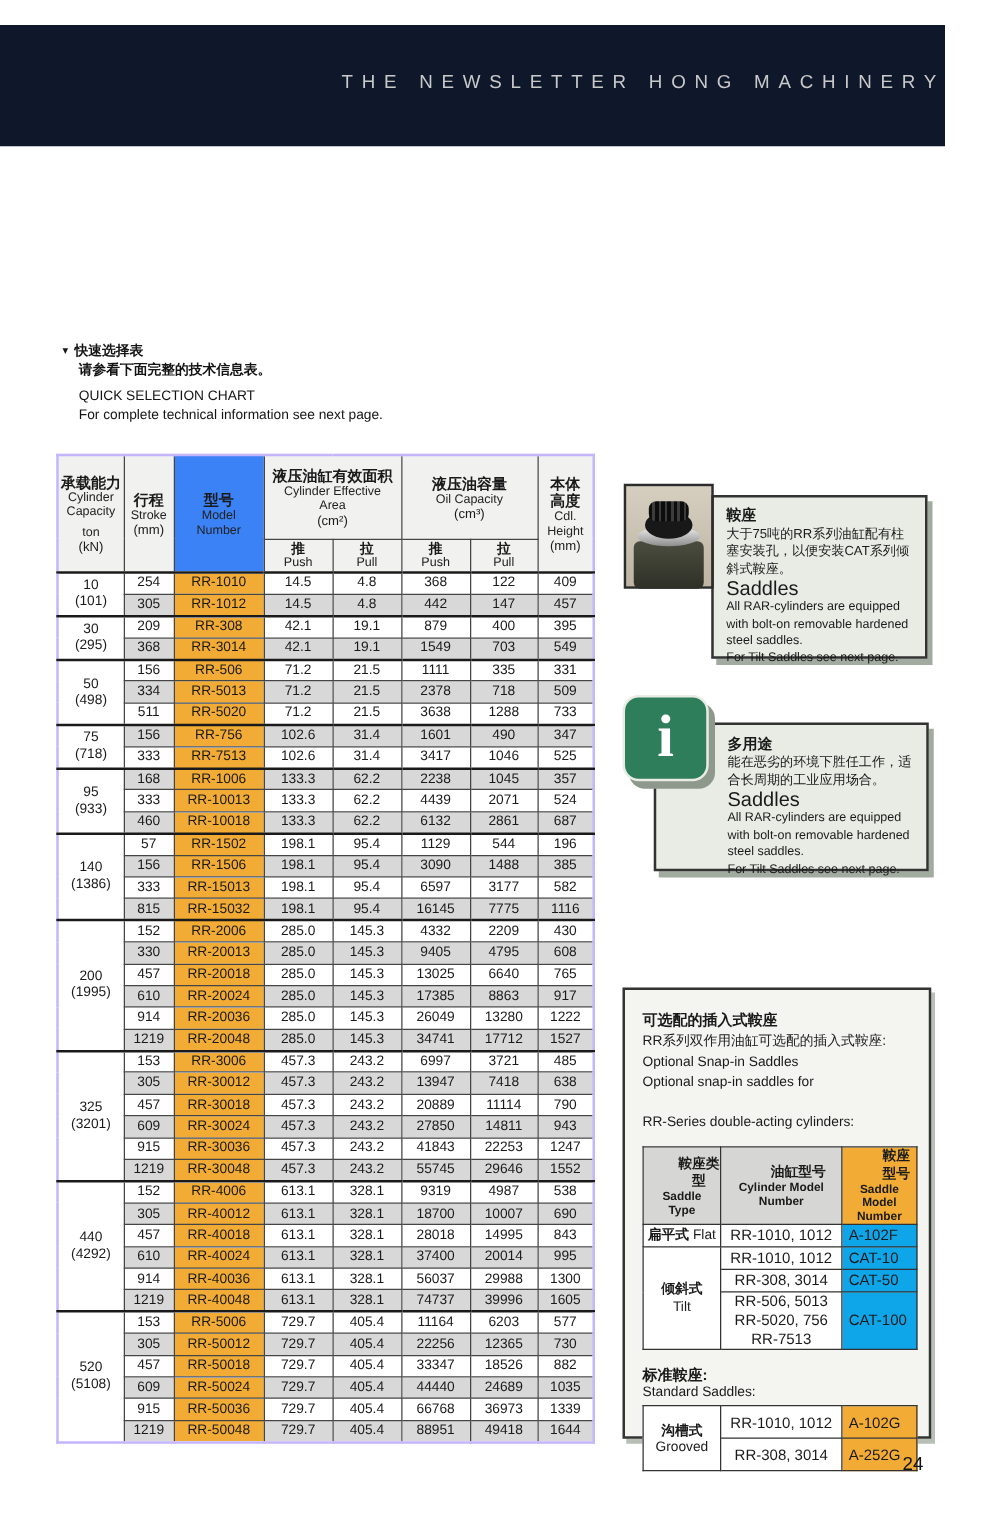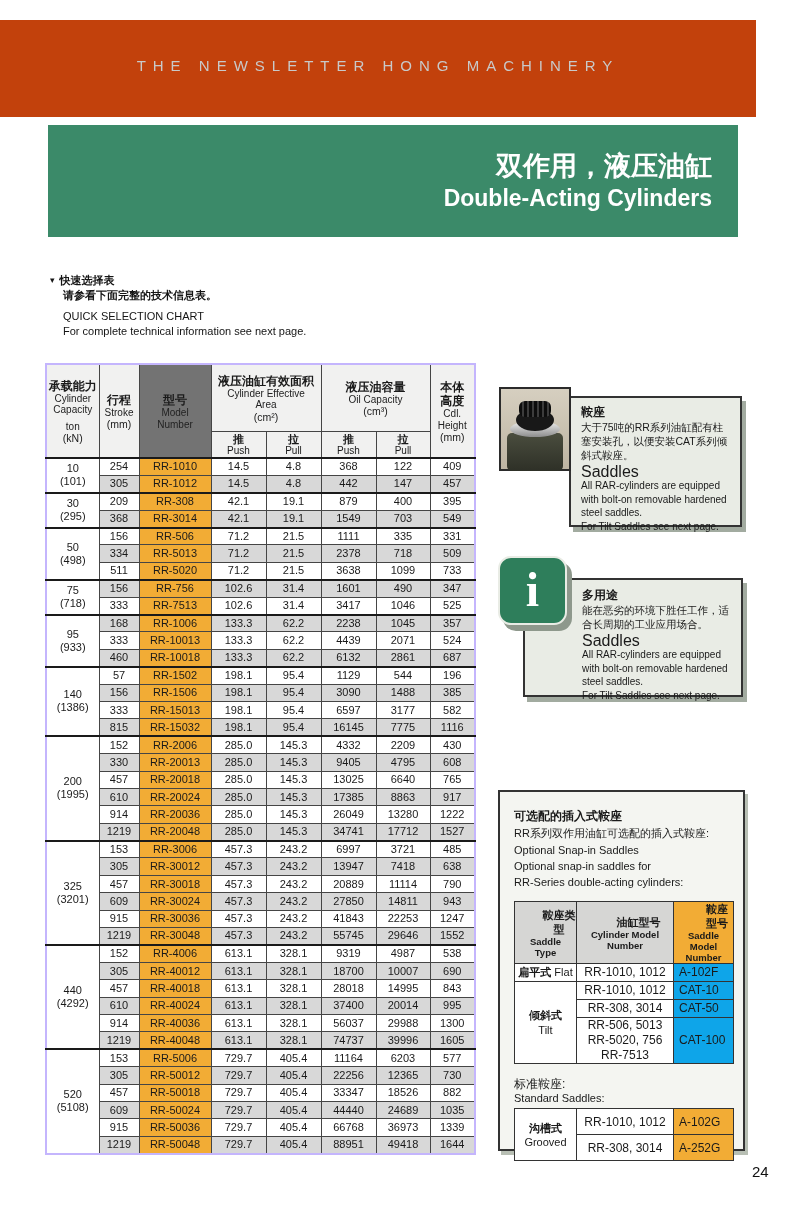--- a/index.html
+++ b/index.html
@@ -1,22 +1,22 @@
 <!DOCTYPE html>
 <html><head>
 <meta charset="utf-8">
 <style>
   * { margin:0; padding:0; box-sizing:border-box; }
   html,body { background:#ffffff; }
   body { font-family:"Liberation Sans","DejaVu Sans",sans-serif; color:#1a1a1a; }
   #page { position:relative; width:790px; height:1216px; background:#ffffff; overflow:hidden; }
 
   
-  .band { position:absolute; left:0; top:20px; width:756px; height:97px; background:#c2410c;
-          display:flex; flex-direction:row; align-items:center; justify-content:center; }
+  .band { position:absolute; left:0; top:20px; width:756px; height:97px; background:#0f172a;
+          display:flex; flex-direction:column; align-items:flex-end; justify-content:center; }
   .band .newsletter { font-size:15px; letter-spacing:7px; color:#c9c9c9; margin-bottom:6px; white-space:nowrap; }
   .band .title-row { display:flex; align-items:center; gap:18px; }
   .band .h-line { width:168px; height:2px; }
   .band .h-line.left  { background:linear-gradient(to right, rgba(160,160,160,0), #9b9b9b); }
   .band .h-line.right { background:linear-gradient(to left,  rgba(160,160,160,0), #9b9b9b); }
   .band .cn-title { font-size:37px; font-weight:bold; color:#ffffff; line-height:1; }
 
   
   .banner { position:absolute; left:48px; top:125px; width:690px; height:112px; background:#3b8a69;
             display:flex; flex-direction:column; justify-content:center; align-items:flex-end; padding-right:26px; }
@@ -30,21 +30,21 @@
   .intro .gap { height:6px; }
   .intro .bold-zh { font-weight:bold; }
 
   
   table { border-collapse:collapse; table-layout:fixed; }
   #main-table { position:absolute; left:45px; top:363px; width:429px; border:2px solid #c4b5fd; background:#ffffff; }
   #main-table th, #main-table td { border:1px solid #454545; text-align:center; vertical-align:middle; overflow:hidden; }
   #main-table thead tr.h1 { height:67px; }
   #main-table thead tr.h2 { height:27px; }
   #main-table thead th { background:#f1f1f0; font-weight:normal; }
-  #main-table thead th.orange { background:#737373; }
+  #main-table thead th.orange { background:#3b82f6; }
   #main-table thead tr.h2 th { border-bottom:2px solid #1a1a1a; }
   .th-inner { display:flex; flex-direction:column; align-items:center; height:100%; padding:4px 0 3px 0; }
   .th-inner .zh { font-size:12px; font-weight:bold; line-height:14px; }
   .th-inner .en { font-size:10px; line-height:11.5px; color:#222; }
   .th-inner .unit { font-size:10.5px; line-height:12px; }
   .th-inner .bottom { margin-top:auto; }
   .sub-th .zh { font-size:11px; font-weight:bold; line-height:12px; display:block; }
   .sub-th .en { font-size:10px; line-height:11px; display:block; }
   #main-table tbody tr { height:17.4px; }
   #main-table tbody td { font-size:11px; padding:0; line-height:1; }
@@ -88,45 +88,41 @@
   .mini-table .mh-zh { display:block; font-size:11px; font-weight:bold; line-height:14px;margin-left:27px; }
   .mini-table .mh-en { display:block; font-size:9.5px; line-height:11px; }
   .mini-table thead tr { height:48px; }
   #snapin-table tbody tr { height:18px; }
   #snapin-table td { font-size:12px; line-height:15px; }
   #snapin-table td.type-cell { font-size:11px; }
   #snapin-table td.type-cell .zh { font-weight:bold; }
   #snapin-table td.saddle-col { background:#0ea5e9; text-align:left; padding-left:5px; }
 
   .std-label { margin-top:13px; font-size:11px; line-height:14px; }
-  .std-label .zh { font-weight:normal; font-size:12px; }
+  .std-label .zh { font-weight:bold; font-size:12px; }
   #standard-table { width:219px; margin-top:3px; background:#ffffff; }
   #standard-table tr { height:26px; }
   #standard-table td { font-size:12px; }
   #standard-table td.type-cell { font-size:11px; }
   #standard-table td.type-cell .zh { font-weight:bold; }
   #standard-table td.saddle-col { background:#f2ac35; text-align:left; padding-left:5px; }
 
-  .page-num { position:absolute; left:752px; top:1163px; font-size:15px; color:#111; }
+  .page-num { position:absolute; left:722px; top:1163px; font-size:15px; color:#111; }
 
   .col-type { width:62px; } .col-model { width:97px; } .col-saddle { width:60px; }
 </style>
 </head>
 <body>
 
 <div id="page">
 
   <div class="band">
     <div class="newsletter">THE NEWSLETTER HONG MACHINERY</div>
   </div>
 
-  <div class="banner">
-    <div class="zh">双作用，液压油缸</div>
-    <div class="en">Double-Acting Cylinders</div>
-  </div>
 
   <div class="intro">
     <div>
       <span class="marker">▾</span><span class="bold-zh">快速选择表</span>
     </div>
     <div class="indent bold-zh">请参看下面完整的技术信息表。</div>
     <div class="gap"></div>
     <div class="indent">QUICK SELECTION CHART</div>
     <div class="indent">For complete technical information see next page.</div>
   </div>
@@ -277,21 +273,21 @@
           <td class="shade">2378</td>
           <td class="shade">718</td>
           <td class="shade">509</td>
         </tr>
         <tr>
           <td>511</td>
           <td class="model-cell">RR-5020</td>
           <td>71.2</td>
           <td>21.5</td>
           <td>3638</td>
-          <td>1099</td>
+          <td>1288</td>
           <td>733</td>
         </tr>
         <tr class="group-start">
           <td class="cap-cell" rowspan="2">
             <div>75</div>
             <div>(718)</div>
           </td>
           <td class="shade">156</td>
           <td class="model-cell">RR-756</td>
           <td class="shade">102.6</td>
@@ -643,21 +639,21 @@
     <div class="b-en">with bolt-on removable hardened</div>
     <div class="b-en">steel saddles.</div>
     <div class="b-en">For Tilt Saddles see next page.</div>
   </div>
 
   <div class="snapin">
     <div class="t-zh">可选配的插入式鞍座</div>
     <div class="s-zh">RR系列双作用油缸可选配的插入式鞍座:</div>
     <div class="t-en">Optional Snap-in Saddles</div>
     <div class="t-en" style="margin-top:0">Optional snap-in saddles for</div>
-    <div class="t-en" style="margin-top:0">RR-Series double-acting cylinders:</div>
+    <div class="t-en" style="margin-top:16px">RR-Series double-acting cylinders:</div>
 
     <table class="mini-table" id="snapin-table">
       <colgroup>
           <col class="col-type">
           <col class="col-model">
           <col class="col-saddle">
         </colgroup>
       <thead>
         <tr>
           <th>

